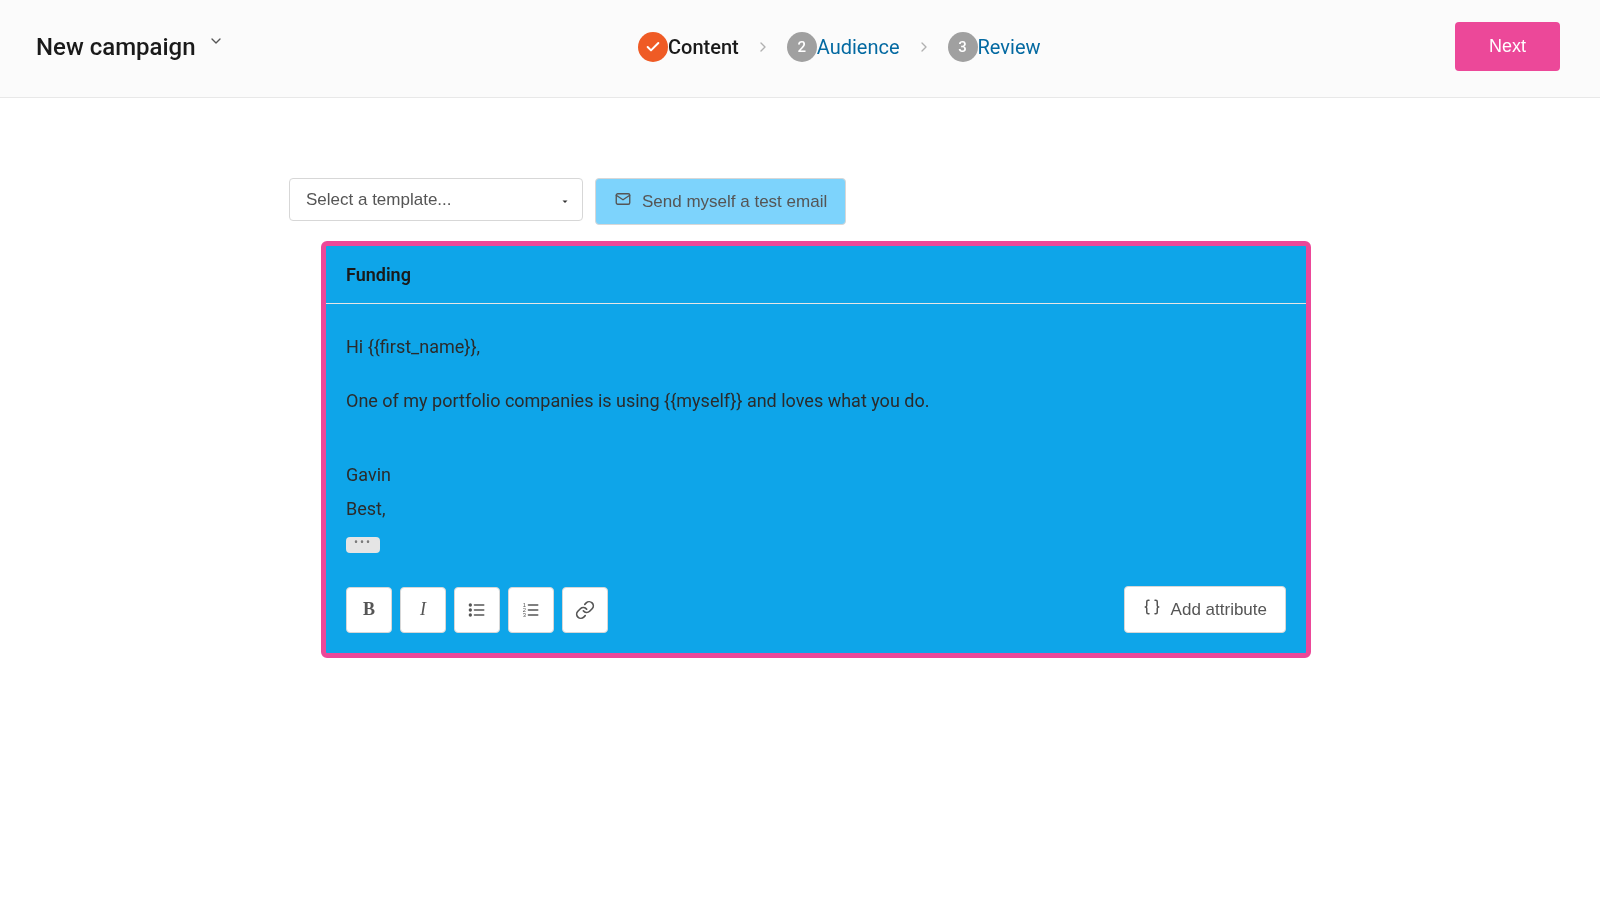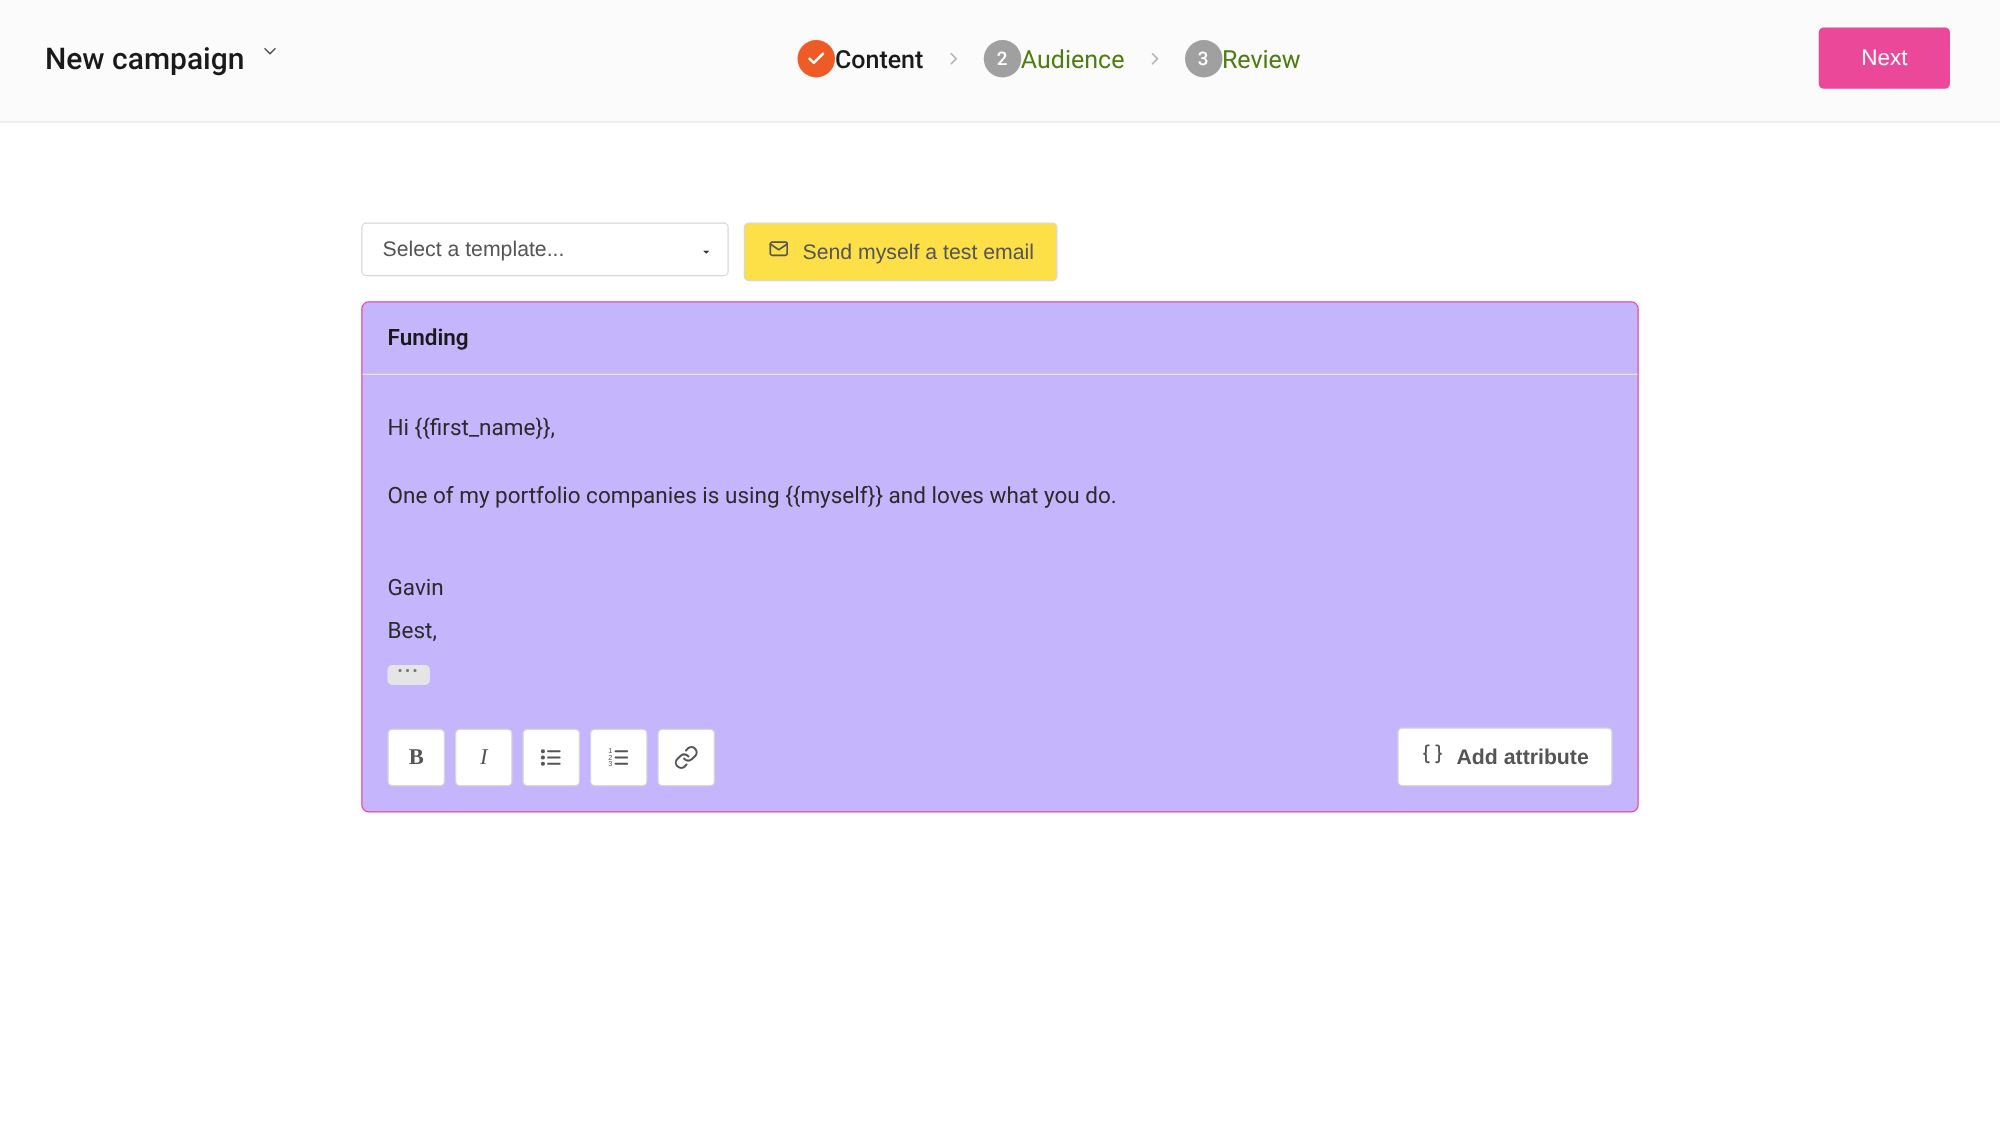--- a/index.html
+++ b/index.html
@@ -53,21 +53,21 @@
     .step-circle.done {
       background: #ef5b25;
       color: #fff;
     }
     .step-circle.pending {
       background: #a0a0a0;
       color: #fff;
     }
     .step-label {
       font-size: 20px;
-      color: #4d7c0f;
+      color: #0369a1;
     }
     .step-label.active {
       color: #1a1a1a;
       font-weight: 500;
     }
     .step-chevron {
       color: #b0b0b0;
       display: inline-flex;
     }
     .next-btn {
@@ -109,34 +109,35 @@
     .select-caret {
       position: absolute;
       right: 12px;
       top: 50%;
       transform: translateY(-50%);
       pointer-events: none;
       color: #333;
     }
     .outline-btn {
       border: 1px solid #d7d7d7;
-      background: #fde047;
+      background: #7dd3fc;
       border-radius: 4px;
       padding: 11px 18px;
       font-size: 17px;
       color: #555;
       display: inline-flex;
       align-items: center;
       gap: 10px;
       cursor: pointer;
     }
     .editor-card {
-      border: 1px solid #ec4899;
+      border: 5px solid #ec4899;
       border-radius: 6px;
-      background: #c4b5fd;
+      background: #0ea5e9;
+      margin-left: 32px;
     }
     .subject-row {
       padding: 18px 20px;
       border-bottom: 1px solid #e6e6e6;
       font-size: 18px;
       font-weight: 600;
       color: #1a1a1a;
     }
     .body-area {
       padding: 30px 20px 16px;
@@ -191,21 +192,20 @@
       border: 1px solid #d7d7d7;
       background: #fff;
       border-radius: 4px;
       padding: 11px 18px;
       font-size: 17px;
       color: #555;
       display: inline-flex;
       align-items: center;
       gap: 10px;
       cursor: pointer;
-      font-weight: bold;
     }
   </style>
 </head>
 <body>
 
 <div class="header">
   <div class="header-left">
     <span class="page-title">New campaign</span>
     <span class="chevron-down">
       <svg width="16" height="16" viewBox="0 0 24 24" fill="none" stroke="currentColor" stroke-width="2" stroke-linecap="round" stroke-linejoin="round">

